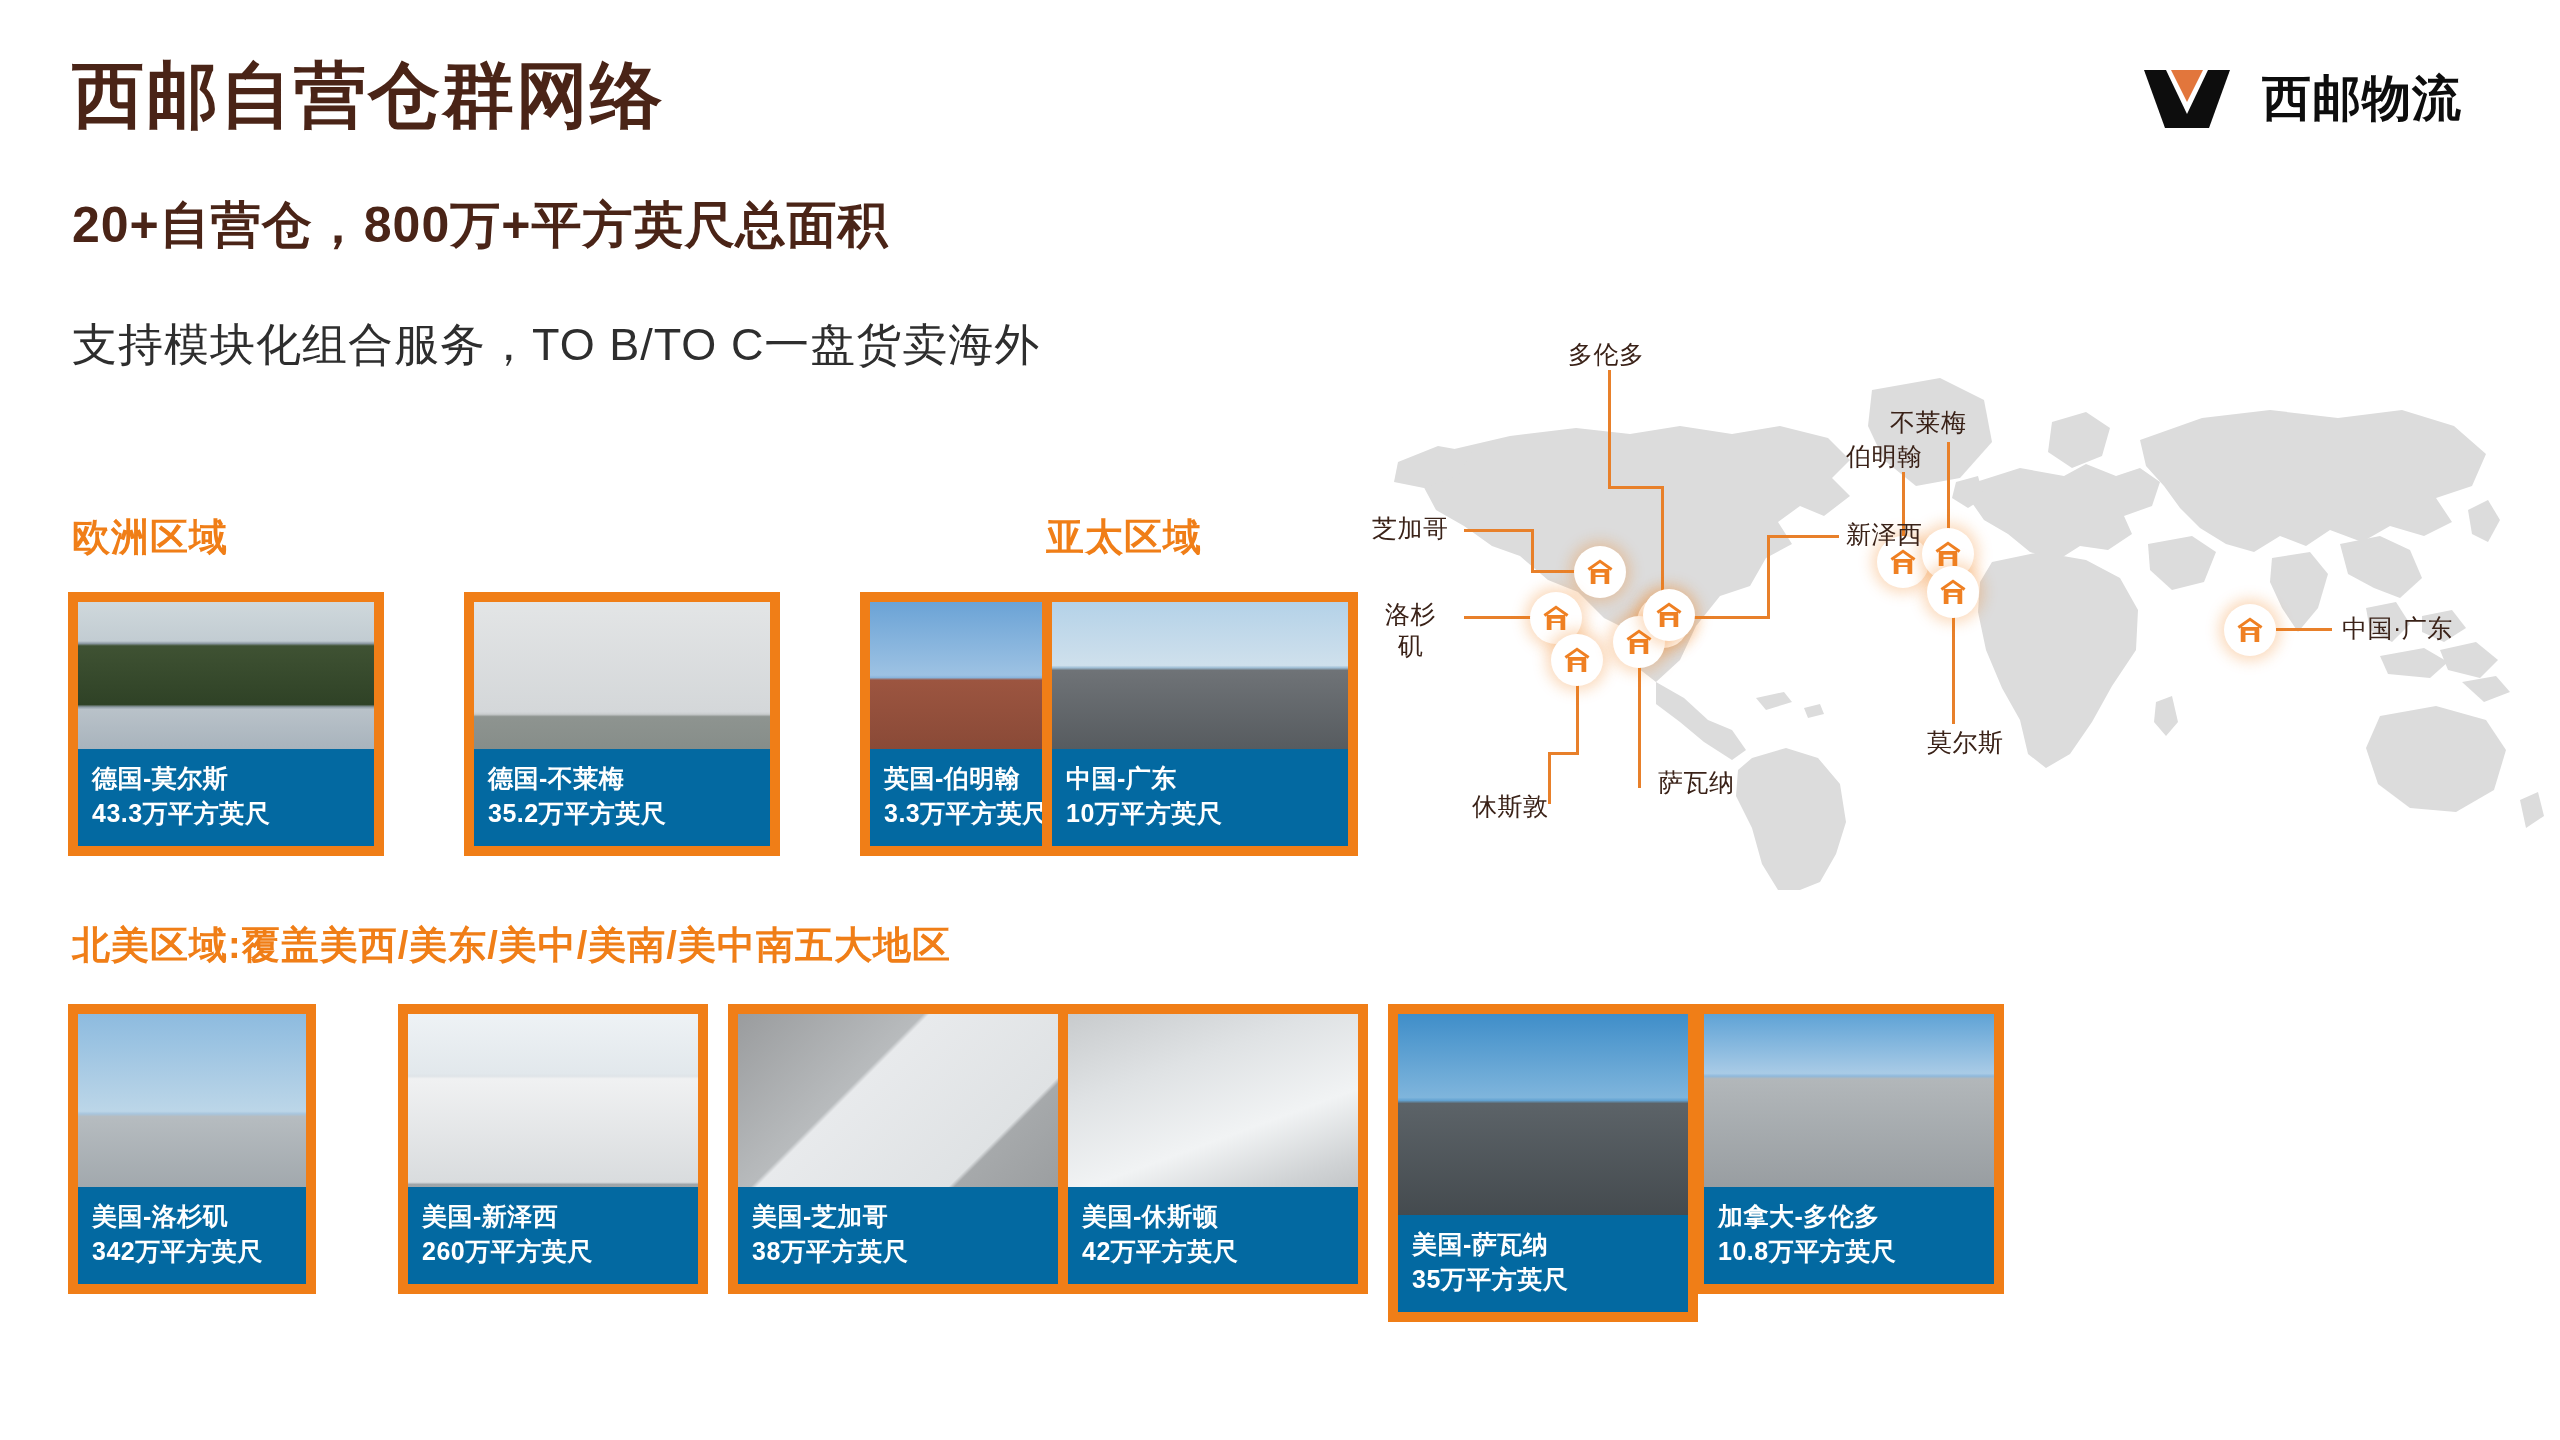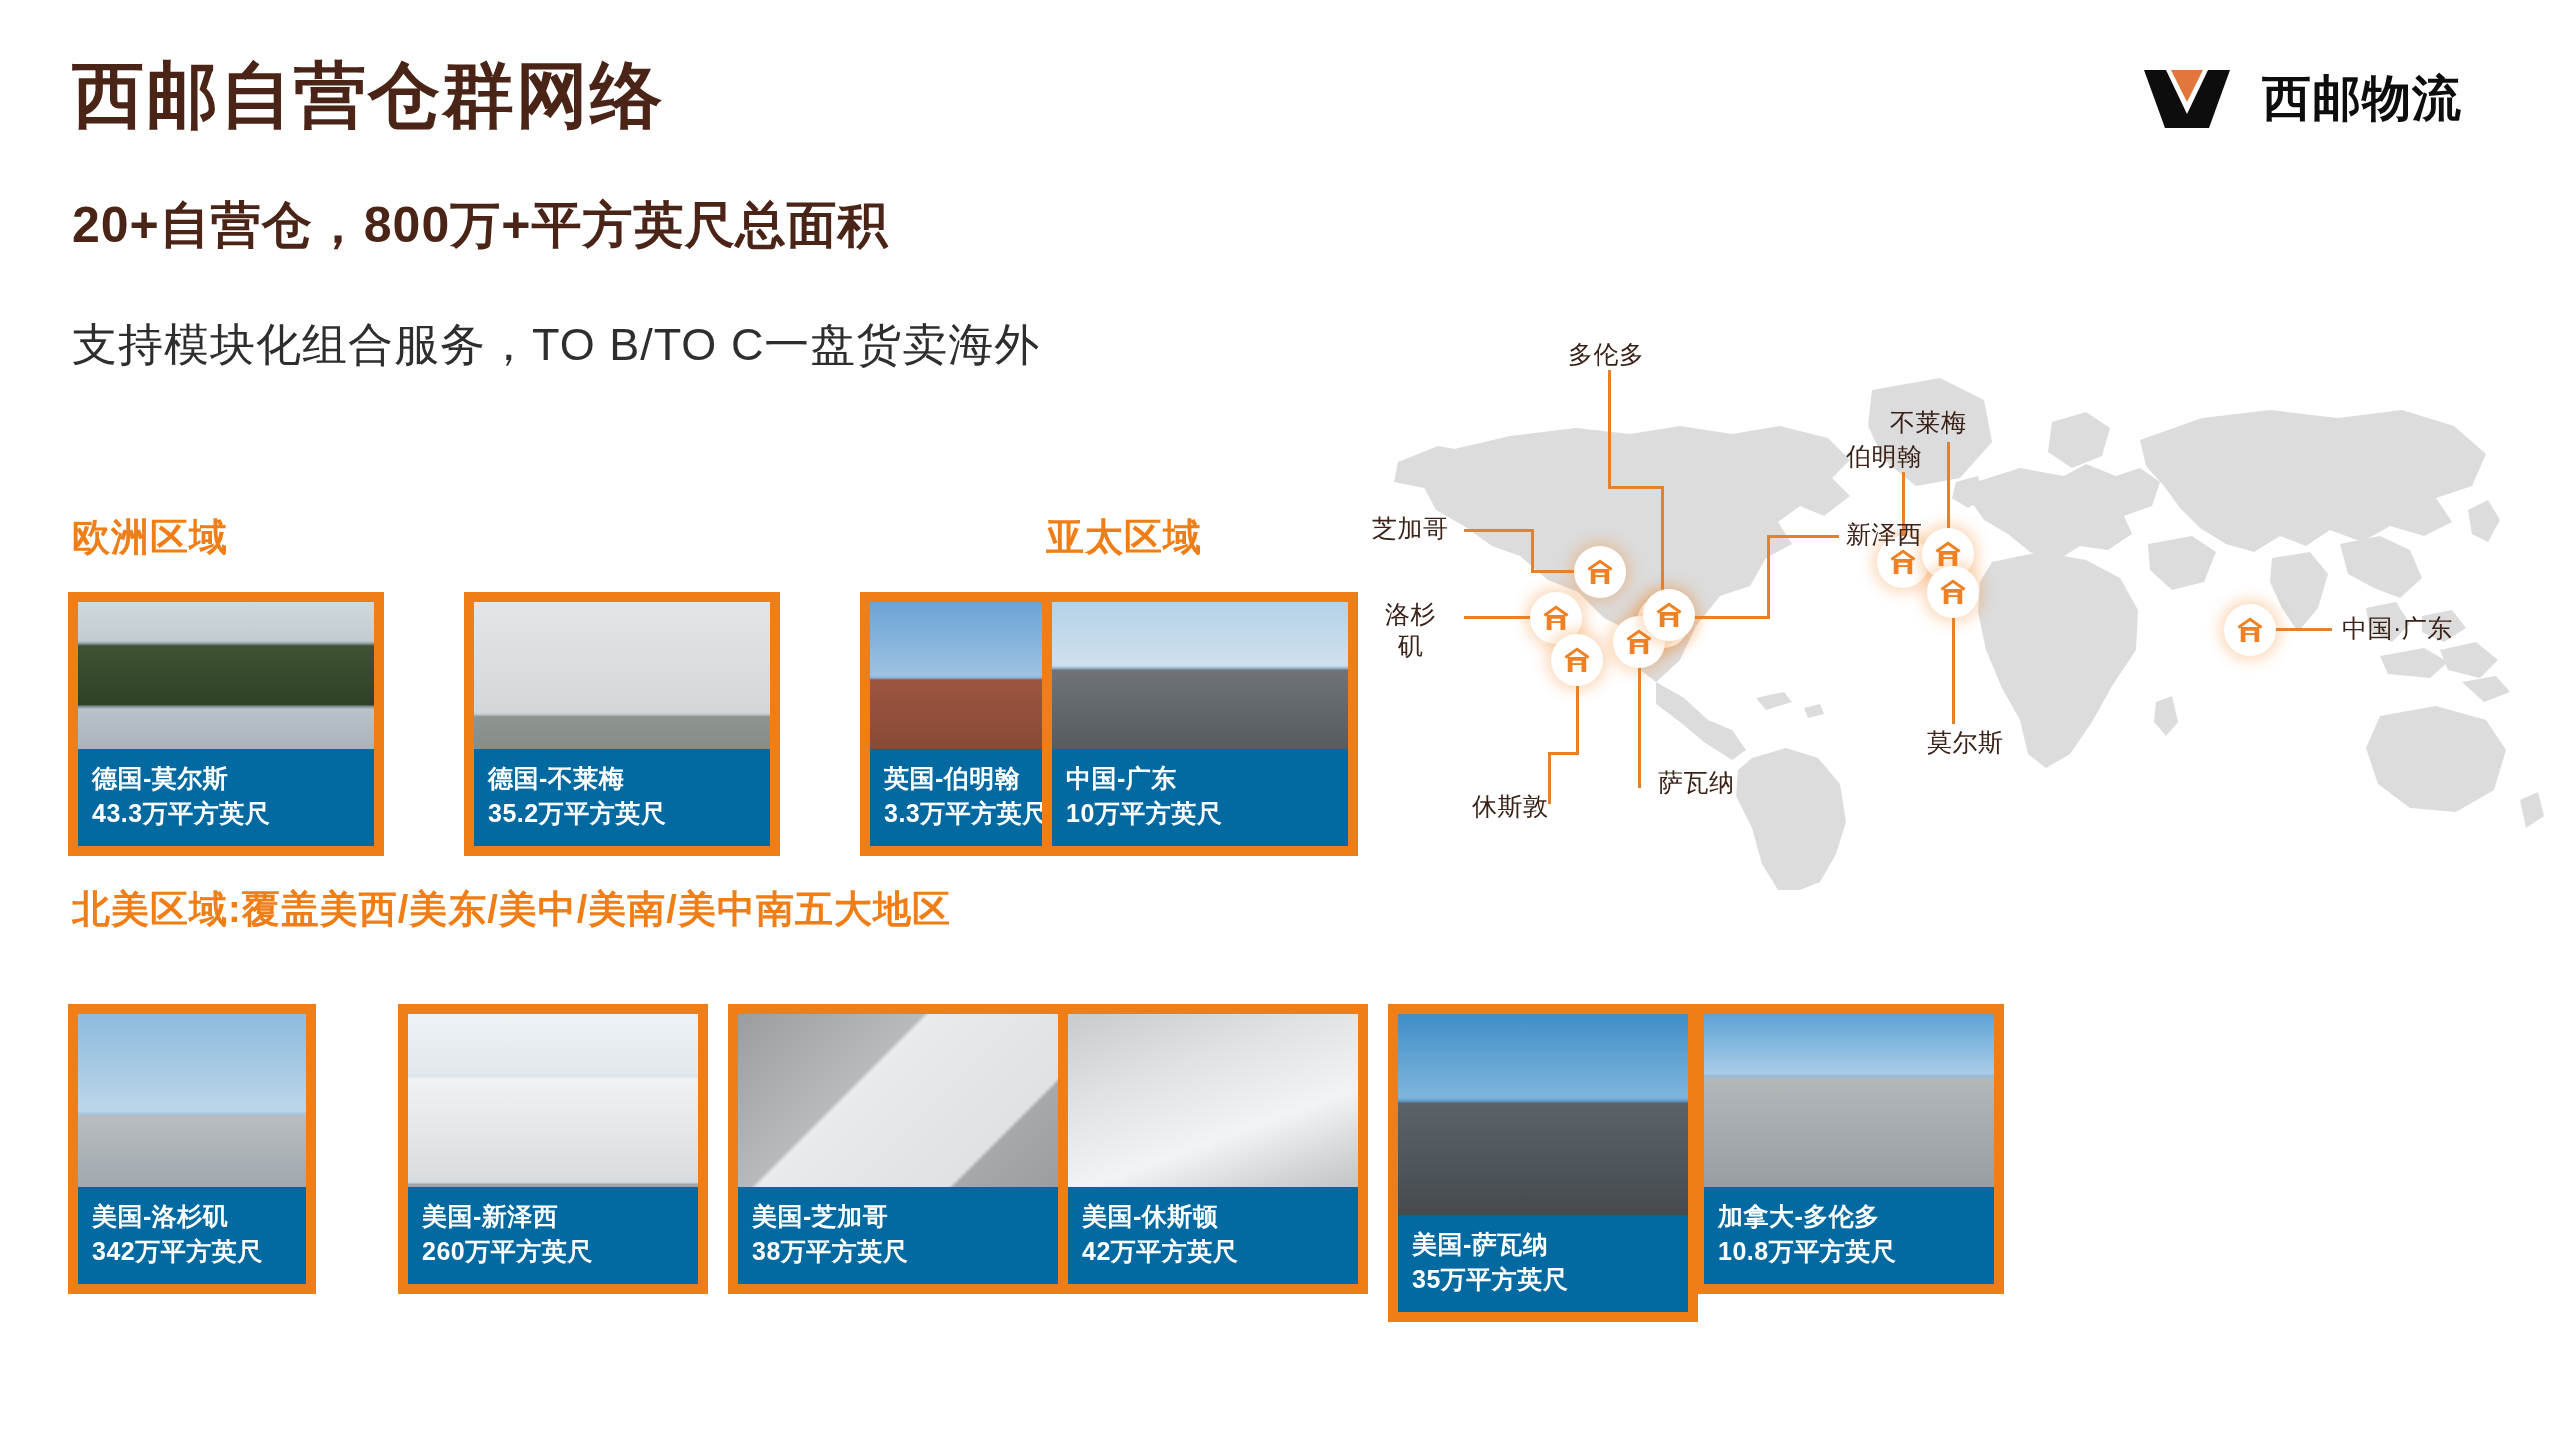--- a/index.html
+++ b/index.html
@@ -33,21 +33,21 @@
   .logo-mark { width: 86px; height: 60px; position: relative; }
   .logo-text { font-size: 49px; font-weight: 700; color: #0d0d0d; letter-spacing: 1px; line-height: 1; }
 
   
   .region-head {
     position: absolute; color: #f07e17;
     font-size: 38px; font-weight: 700; letter-spacing: 1px; white-space: nowrap;
   }
   #eu-head  { left: 72px;  top: 512px; }
   #apac-head{ left: 1046px;top: 512px; }
-  #na-head  { left: 72px;  top: 884px; }
+  #na-head  { left: 72px;  top: 920px; }
 
   
   .card {
     position: absolute;
     background: #f07e17;
     border: 10px solid #f07e17;
     overflow: hidden;
   }
   .card-photo {
     width: 100%; height: 100%;

